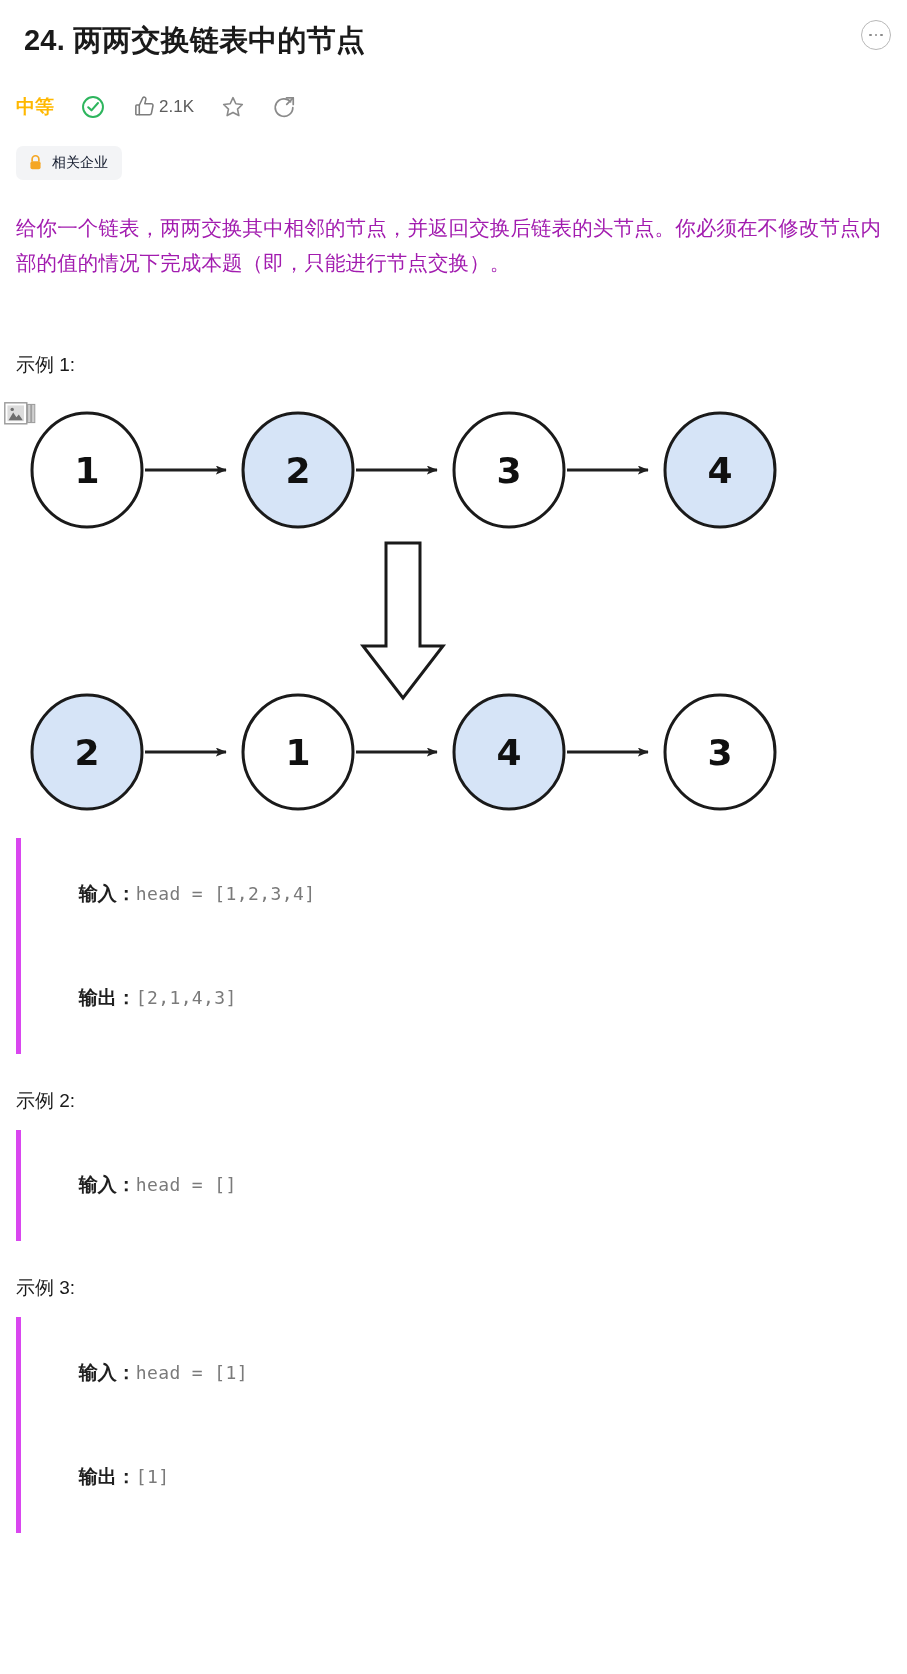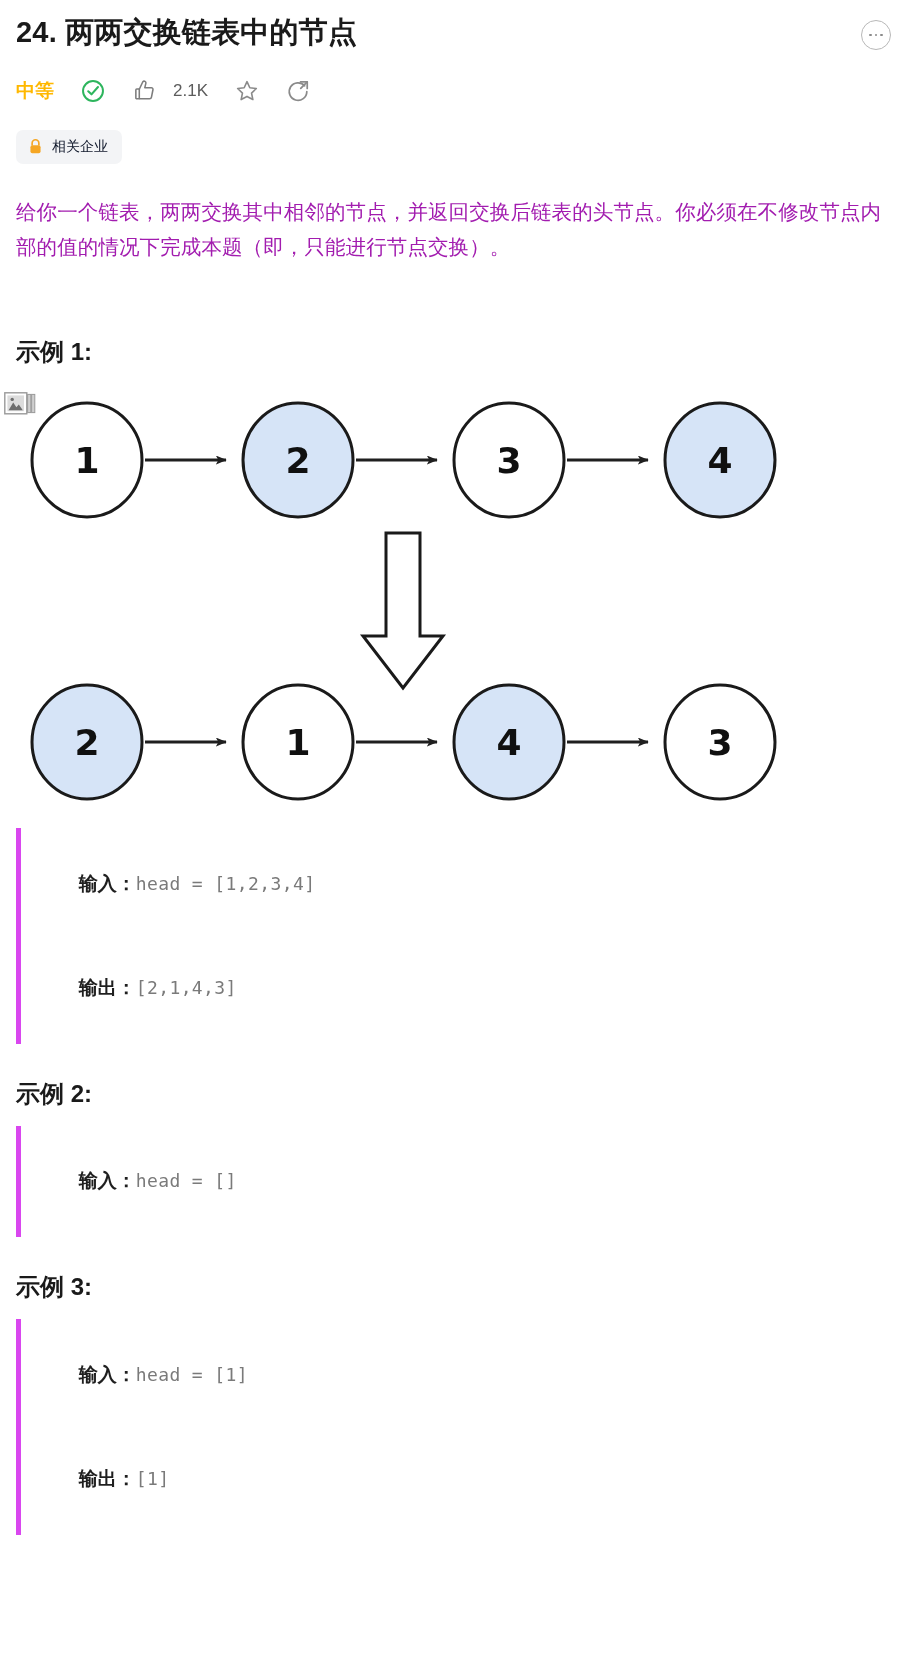--- a/index.html
+++ b/index.html
@@ -22,21 +22,21 @@
     align-items: flex-start;
     justify-content: space-between;
     padding-top: 14px;
   }
   .title {
     font-size: 29px;
     font-weight: 700;
     letter-spacing: .2px;
     color: #1a1a1a;
     line-height: 1.3;
-    margin: 0;
+    margin: 8px;
   }
   .more-btn {
     width: 30px; height: 30px;
     border-radius: 50%;
     border: 1.6px solid #b8b8b8;
     display: flex; align-items: center; justify-content: center;
     flex: 0 0 auto;
     margin-top: 6px;
     background: transparent;
   }
@@ -52,21 +52,21 @@
     align-items: center;
     gap: 26px;
     margin-top: 22px;
     height: 34px;
   }
   .difficulty {
     font-size: 19px;
     color: #ffb800;
     font-weight: 700;
   }
-  .meta-icon { display: flex; align-items: center; gap: 16px; }
+  .meta-icon { display: flex; align-items: center; gap: 2px; }
   .meta-icon .cnt { font-size: 17px; color: #5c5c5c; }
 
   
   .tag-row { margin-top: 22px; }
   .company-tag {
     display: inline-flex;
     align-items: center;
     gap: 9px;
     background: #f3f4f6;
     border-radius: 7px;
@@ -79,22 +79,22 @@
   .description {
     margin-top: 30px;
     font-size: 20.5px;
     line-height: 1.72;
     color: #a21caf;
     letter-spacing: .1px;
   }
 
   
   .sec-head {
-    font-size: 24px;
-    font-weight: 700;
+    font-size: 19px;
+    font-weight: 400;
     color: #1a1a1a;
     margin: 0;
   }
 
   .example1-head { margin-top: 72px; }
   .example-head-gap { margin-top: 34px; }
 
   
   .diagram-wrap { position: relative; margin-top: 20px; }
   .broken-img {

